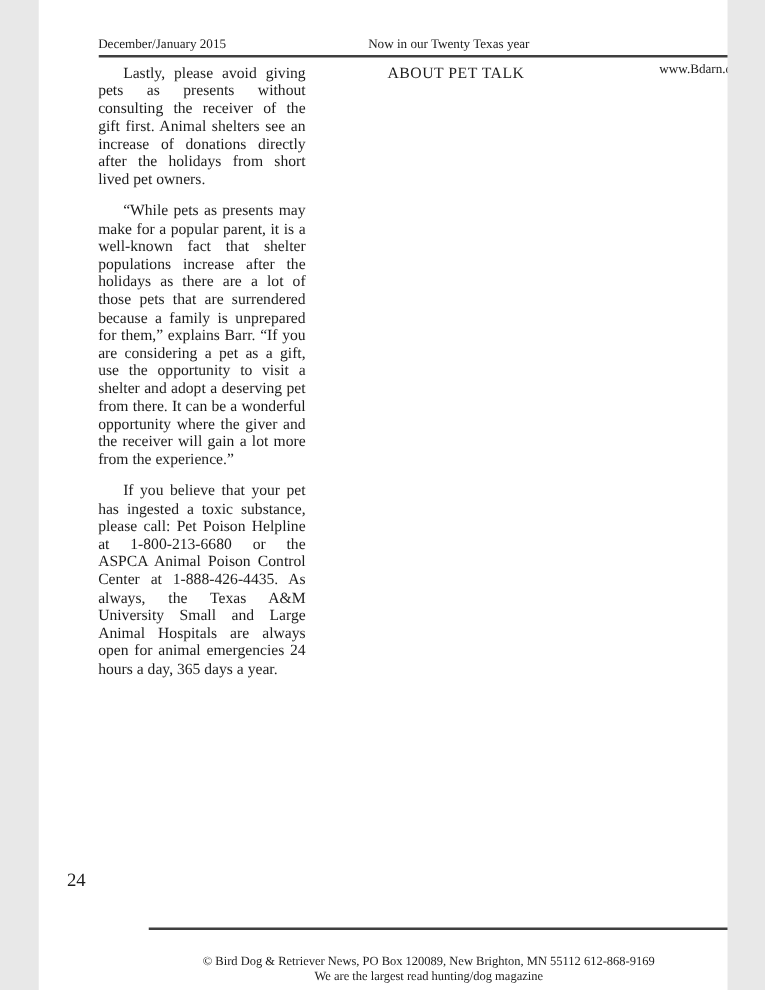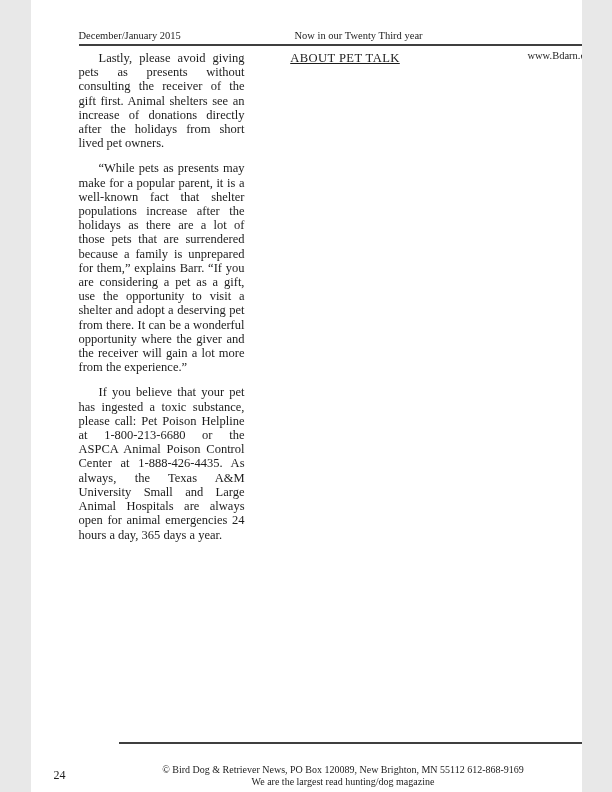--- a/index.html
+++ b/index.html
@@ -58,31 +58,30 @@
     overflow-wrap: break-word;
   }
   .column p.no-indent { text-indent: 0; }
 
   .section-heading {
     margin: 0 0 9px 0;
     font-size: 12.6px;
     font-weight: normal;
     letter-spacing: 0.4px;
     text-indent: 15px;
-    text-align: center;
+    text-align: right;
     white-space: nowrap;
-    text-decoration: underline;
   }
 
   
   .page-number {
     position: absolute;
     left: 23px;
-    top: 768px;
-    font-size: 12px;
+    top: 698px;
+    font-size: 15px;
     line-height: 15px;
   }
   .footer-rule {
     position: absolute;
     left: 88px;
     top: 742px;
     width: 475px;
     height: 2px;
     background: #3f3f3f;
   }
@@ -97,21 +96,21 @@
     margin-top: 19px;
   }
 </style>
 </head>
 <body>
 
 <div class="page">
 
   <div class="masthead">
     <span class="issue">December/January 2015</span>
-    <span class="slogan">Now in our Twenty Third year</span>
+    <span class="slogan">Now in our Twenty Texas year</span>
     <span class="website">www.Bdarn.com</span>
   </div>
   <div class="header-rule"></div>
 
   <div class="column col-left">
     <p>Lastly, please avoid giving pets as presents without consulting the receiver of the gift first. Animal shelters see an increase of donations directly after the holidays from short lived pet owners.</p>
     <p>“While pets as presents may make for a popular parent, it is a well-known fact that shelter populations increase after the holidays as there are a lot of those pets that are surrendered because a family is unprepared for them,” explains Barr. “If you are considering a pet as a gift, use the opportunity to visit a shelter and adopt a deserving pet from there. It can be a wonderful opportunity where the giver and the receiver will gain a lot more from the experience.”</p>
     <p>If you believe that your pet has ingested a toxic substance, please call: Pet Poison Helpline at 1-800-213-6680 or the ASPCA Animal Poison Control Center at 1-888-426-4435. As always, the Texas A&amp;M University Small and Large Animal Hospitals are always open for animal emergencies 24 hours a day, 365 days a year.</p>
   </div>
 

